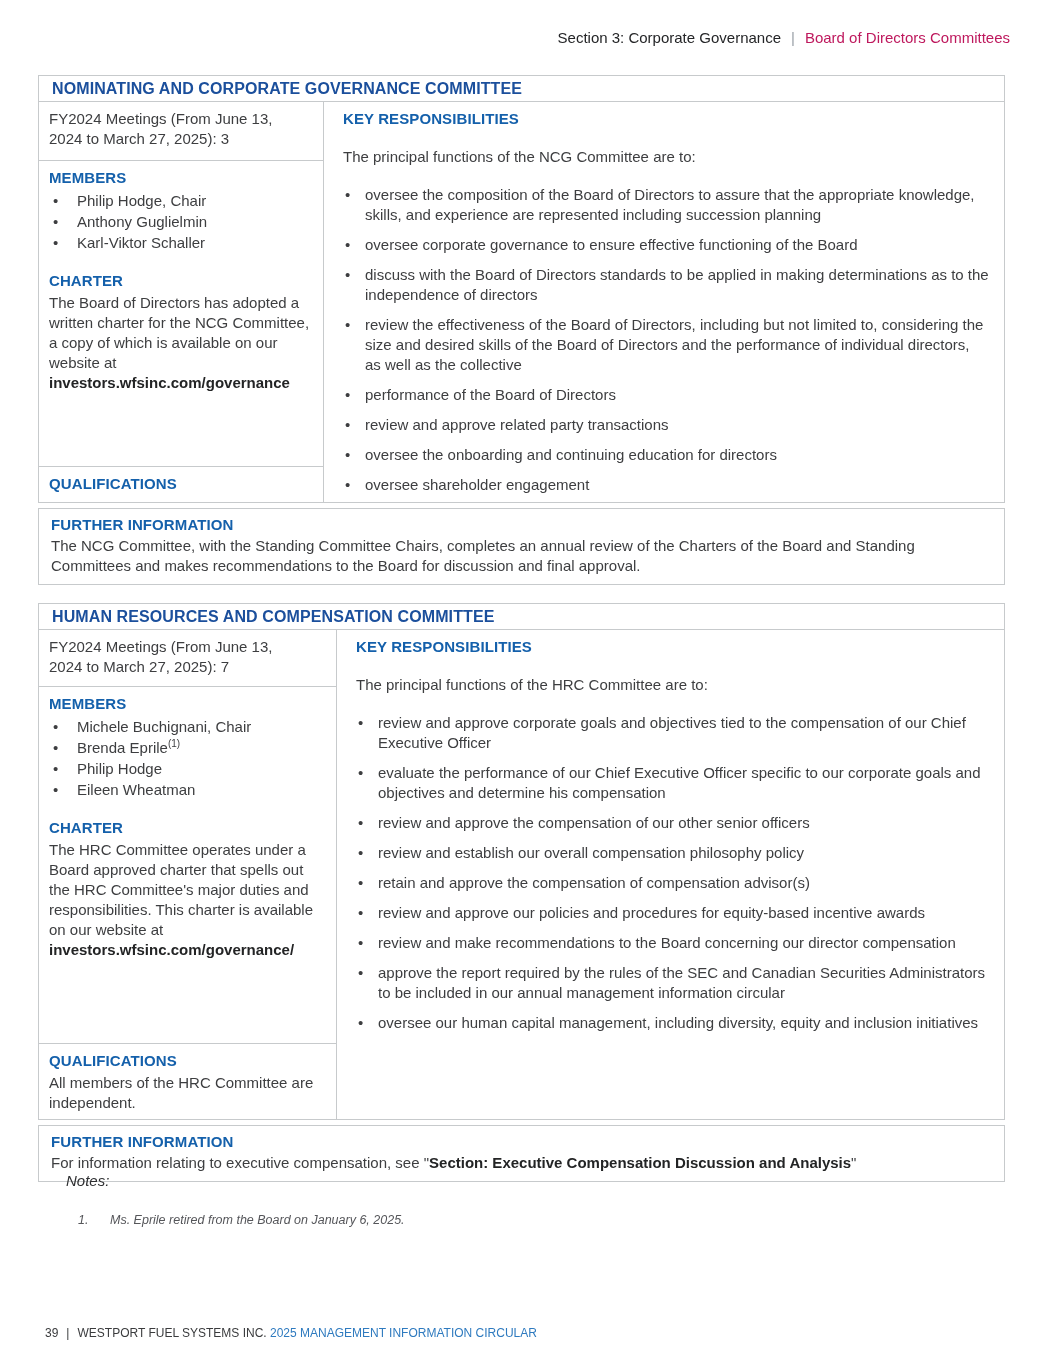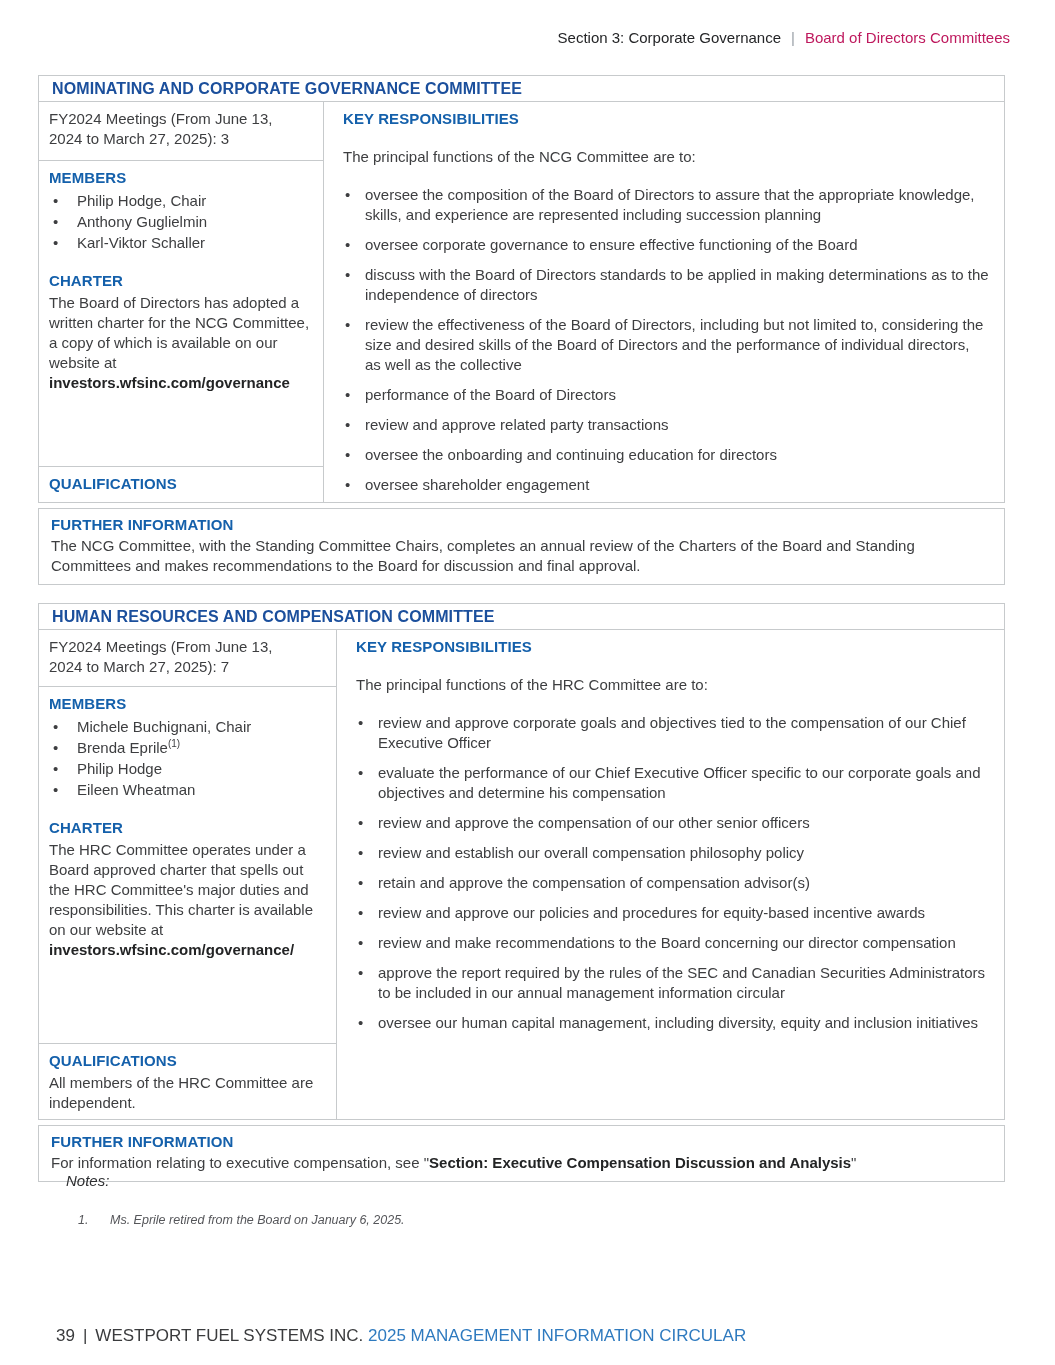--- a/index.html
+++ b/index.html
@@ -66,21 +66,21 @@
   .t2 .cell-meetings { height:57px; }
   .t2 .cell-members  { height:328px; }
   .meetings-text { max-width:248px; }
 
   
   .notes-head { position:absolute; left:45px; top:1172px; font-size:15px; font-style:italic; color:#2f3032;margin-left:21px; }
   .note-item  { position:absolute; left:78px; top:1213px; font-size:12.5px; font-style:italic; color:#55565a; }
   .note-item .num { display:inline-block; width:32px; }
 
   
-  .page-footer { position:absolute; left:56px; top:1326px; font-size:17px; white-space:nowrap; }
+  .page-footer { position:absolute; left:45px; top:1326px; font-size:12px; white-space:nowrap; }
   .page-footer .dark { color:#3a3b3d; }
   .page-footer .fsep { color:#3a3b3d; margin:0 8px; }
   .page-footer .blue { color:#2e7abf; }
 </style>
 </head>
 <body>
 
 <div class="page">
 
   <div class="run-head">

